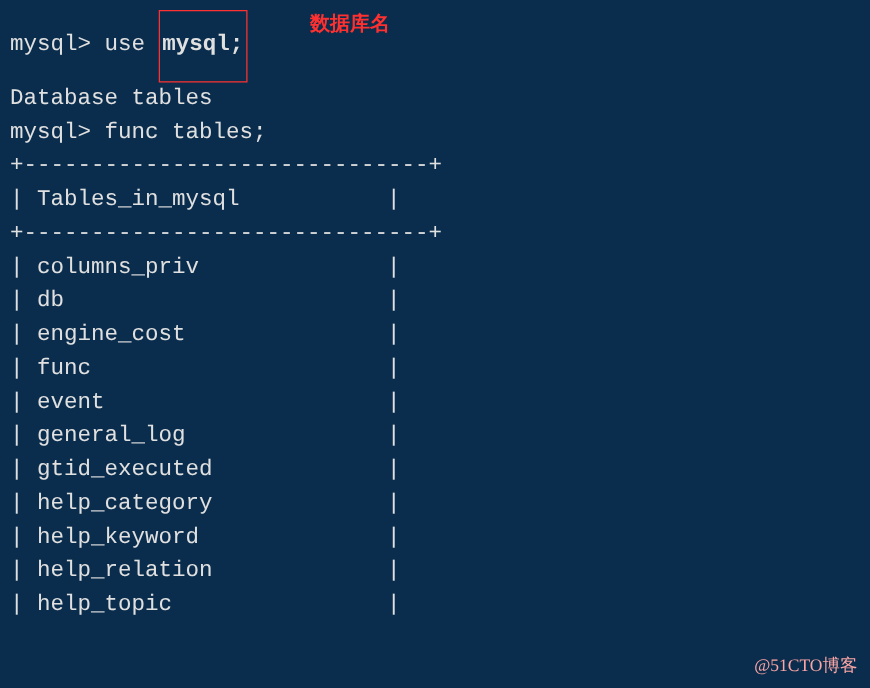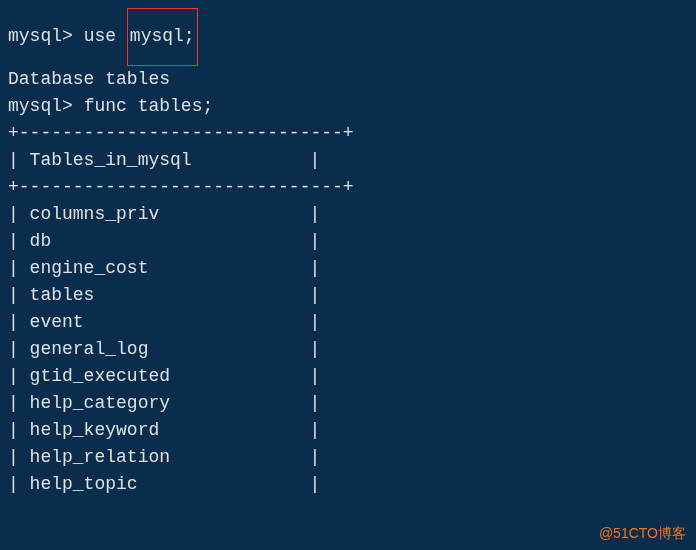--- a/index.html
+++ b/index.html
@@ -24,60 +24,61 @@
       color: #e0e0e0;
     }
     .prompt-line {
       position: relative;
     }
     .boxed {
       border: 1px solid #ff3030;
       padding: 17px 2px;
       display: inline-block;
       line-height: 1.2;
+      font-weight: bold;
     }
     .annotation {
       color: #ff3030;
       position: absolute;
       left: 240px;
       top: 0;
       font-family: "Microsoft YaHei", sans-serif;
       font-size: 16px;
       font-weight: bold;
     }
     .table-cell {
       display: inline-block;
       width: 280px;
     }
     .watermark {
       position: absolute;
       right: 10px;
       bottom: 6px;
-      color: #f97316;
+      color: #fca5a5;
       font-size: 14px;
-      font-family: Liberation Sans, sans-serif;
+      font-family: Liberation Serif, serif;
     }
   </style>
 </head>
 <body>
 
-<div class="line prompt-line"><span>mysql&gt;</span> <span>use </span><span class="boxed">mysql;</span></div>
+<div class="line prompt-line"><span>mysql&gt;</span> <span>use </span><span class="boxed">mysql;</span><span class="annotation">数据库名</span></div>
 
 <div class="line">Database tables</div>
 
 <div class="line"><span>mysql&gt;</span> <span>func tables;</span></div>
 
 <div class="line">+------------------------------+</div>
 <div class="line">| <span class="table-cell">Tables_in_mysql</span>|</div>
 <div class="line">+------------------------------+</div>
 
 <div class="line">| <span class="table-cell">columns_priv</span>|</div>
 <div class="line">| <span class="table-cell">db</span>|</div>
 <div class="line">| <span class="table-cell">engine_cost</span>|</div>
-<div class="line">| <span class="table-cell">tables</span>|</div>
+<div class="line">| <span class="table-cell">func</span>|</div>
 <div class="line">| <span class="table-cell">event</span>|</div>
 <div class="line">| <span class="table-cell">general_log</span>|</div>
 <div class="line">| <span class="table-cell">gtid_executed</span>|</div>
 <div class="line">| <span class="table-cell">help_category</span>|</div>
 <div class="line">| <span class="table-cell">help_keyword</span>|</div>
 <div class="line">| <span class="table-cell">help_relation</span>|</div>
 <div class="line">| <span class="table-cell">help_topic</span>|</div>
 
 <div class="watermark">@51CTO博客</div>
 

